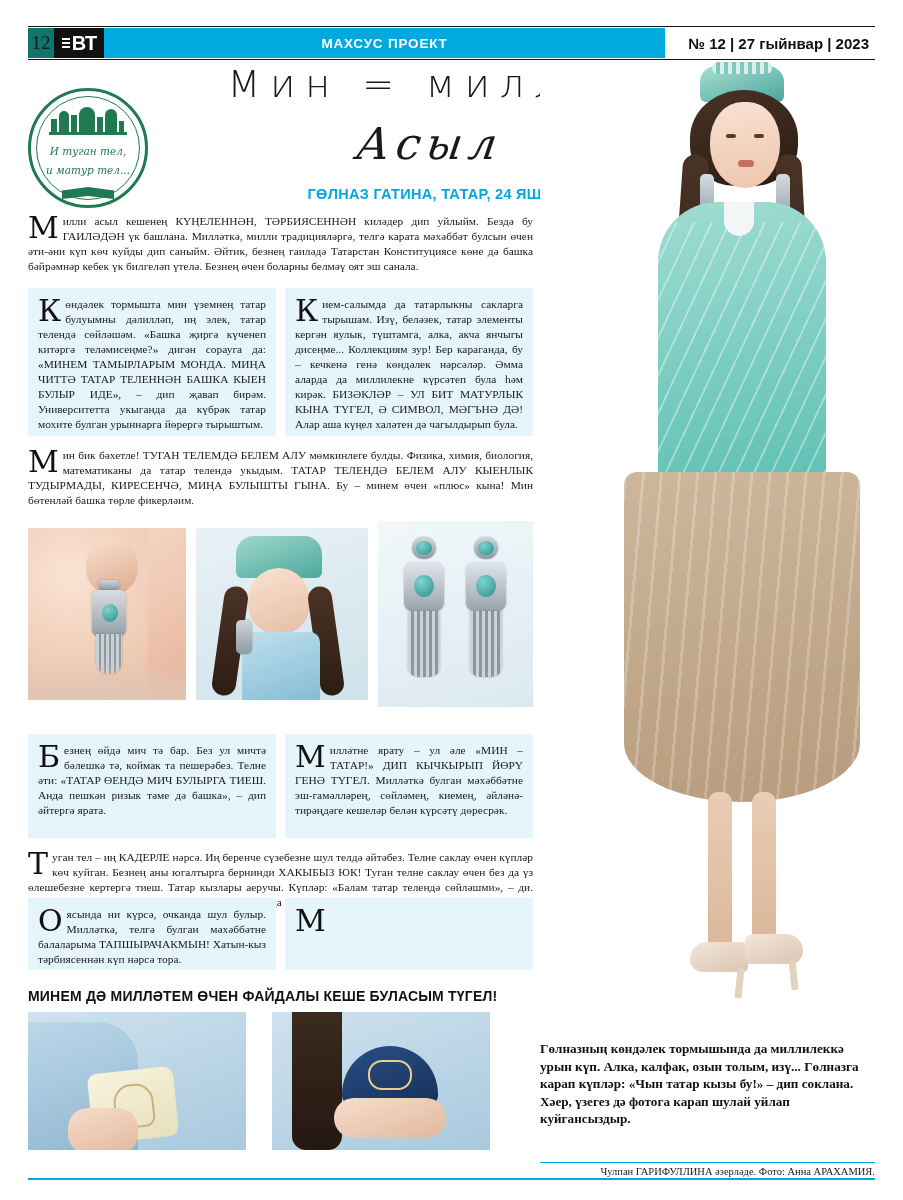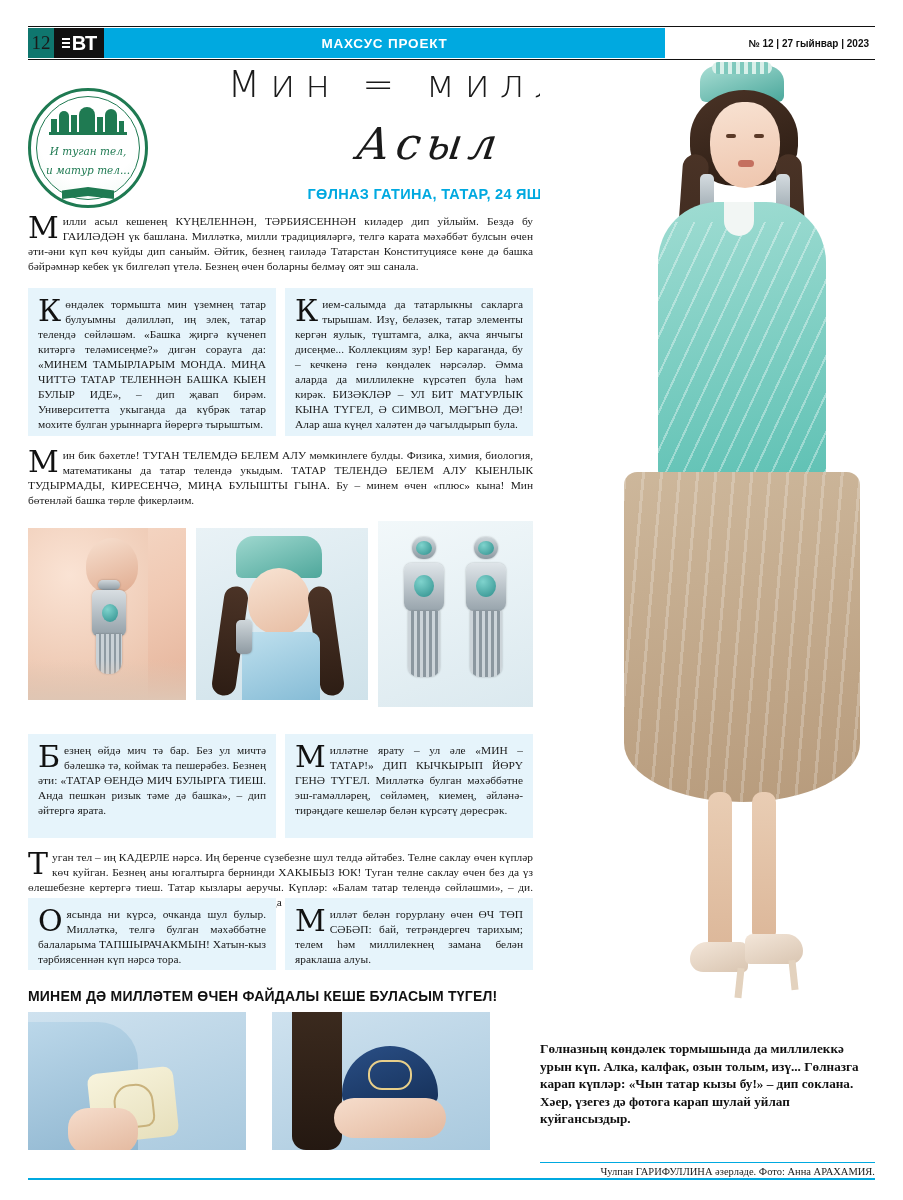--- a/index.html
+++ b/index.html
@@ -42,21 +42,21 @@
   }
   .project-band {
     flex: 1 1 auto; background: #00a9e0; color: #fff;
     font-family: "Liberation Sans", sans-serif; font-weight: bold;
     font-size: 13.5px; letter-spacing: 0.8px;
     display: flex; align-items: center; justify-content: center;
   }
   .issue-band {
     flex: 0 0 210px; background: #fff; color: #111;
     font-family: "Liberation Sans", sans-serif; font-weight: bold;
-    font-size: 10px;
+    font-size: 15px;
     display: flex; align-items: center; justify-content: flex-end;
     padding-right: 6px;
   }
   .rule-top { position:absolute; left:28px; top:26px; width:847px; height:1px; background:#111; }
   .rule-bottom { position:absolute; left:28px; top:59px; width:847px; height:1px; background:#111; }
 
   
   .main-title {
     position: absolute; left: 150px; top: 62px; width: 560px;
     text-align: center;
@@ -276,35 +276,35 @@
   <div class="gem" style="left:100px;top:20px;width:16px;height:14px;"></div>
   <div class="earring" style="left:26px;top:42px;width:40px;height:48px;border-radius:8px;background:linear-gradient(180deg,#dfe5e9,#98a4ac);"></div>
   <div class="earring" style="left:88px;top:42px;width:40px;height:48px;border-radius:8px;background:linear-gradient(180deg,#dfe5e9,#98a4ac);"></div>
   <div class="gem" style="left:36px;top:54px;width:20px;height:22px;"></div>
   <div class="gem" style="left:98px;top:54px;width:20px;height:22px;"></div>
   <div class="earring" style="left:30px;top:90px;width:32px;height:66px;border-radius:0 0 10px 10px;background:repeating-linear-gradient(90deg,#ccd4d9 0 3px,#8b979f 3px 6px);"></div>
   <div class="earring" style="left:92px;top:90px;width:32px;height:66px;border-radius:0 0 10px 10px;background:repeating-linear-gradient(90deg,#ccd4d9 0 3px,#8b979f 3px 6px);"></div>
 </div>
 
 <div class="box-c tinted body-text">
-  <span class="dropcap">Б</span><span>езнең өйдә мич тә бар. Без ул мичтә бәлешкә тә, коймак та пешерәбез. Безнең әти: «ТАТАР ӨЕНДӘ МИЧ БУЛЫРГА ТИЕШ. Анда пешкән ризык тәме дә башка», – дип әйтергә ярата.</span>
+  <span class="dropcap">Б</span><span>езнең өйдә мич тә бар. Без ул мичтә бәлешкә тә, коймак та пешерәбез. Телне әти: «ТАТАР ӨЕНДӘ МИЧ БУЛЫРГА ТИЕШ. Анда пешкән ризык тәме дә башка», – дип әйтергә ярата.</span>
 </div>
 <div class="box-d tinted body-text">
   <span class="dropcap">М</span><span>илләтне ярату – ул әле «МИН – ТАТАР!» ДИП КЫЧКЫРЫП ЙӨРҮ ГЕНӘ ТҮГЕЛ. Милләткә булган мәхәббәтне эш-гамәлләрең, сөйләмең, киемең, әйләнә-тирәңдәге кешеләр белән күрсәтү дөресрәк.</span>
 </div>
 
 <div class="para-d body-text">
   <span class="dropcap">Т</span><span>уган тел – иң КАДЕРЛЕ нәрсә. Иң беренче сүзебезне шул телдә әйтәбез. Телне саклау өчен күпләр көч куйган. Безнең аны югалтырга бернинди ХАКЫБЫЗ ЮК! Туган телне саклау өчен без да үз өлешебезне кертергә тиеш. Татар кызлары аеручы. Күпләр: «Балам татар телендә сөйләшми», – ди. Ата-анасы гаиләдә шул телдә сөйләшә икән, бала да сөйләшәчәк.</span>
 </div>
 
 <div class="box-e tinted body-text">
   <span class="dropcap">О</span><span>ясында ни күрсә, очканда шул булыр. Милләткә, телгә булган мәхәббәтне балаларыма ТАПШЫРАЧАКМЫН! Хатын-кыз тәрбиясеннән күп нәрсә тора.</span>
 </div>
 <div class="box-f tinted body-text">
-  <span class="dropcap">М</span><span>илләт белән горурлану өчен ӨЧ ТӨП СӘБӘП: бай, тетрәндергеч тарихым; телем һәм миллилекнең замана белән яраклаша алуы.</span>
+  <span class="dropcap">М</span>
 </div>
 
 <div class="callout">МИНЕМ ДӘ МИЛЛӘТЕМ ӨЧЕН ФАЙДАЛЫ КЕШЕ БУЛАСЫМ ТҮГЕЛ!</div>
 
 <div class="photo ph4">
   <div style="position:absolute;inset:0;background:linear-gradient(160deg,#cfe2ef,#a9c9de);"></div>
   <div style="position:absolute;left:-10px;top:10px;width:120px;height:130px;background:linear-gradient(160deg,#bcd8ea,#8fb6d0);border-radius:0 40px 0 0;"></div>
   <div style="position:absolute;left:62px;top:58px;width:86px;height:70px;border-radius:10px;background:linear-gradient(160deg,#f8f4dd,#e6dfbb);transform:rotate(-6deg);"></div>
   <div style="position:absolute;left:86px;top:72px;width:40px;height:44px;border:2px solid #c9b27c;border-radius:18px 18px 10px 10px;transform:rotate(-6deg);"></div>
   <div style="position:absolute;left:40px;top:96px;width:70px;height:46px;border-radius:20px;background:linear-gradient(160deg,#f6ddcc,#e3b89e);"></div>

